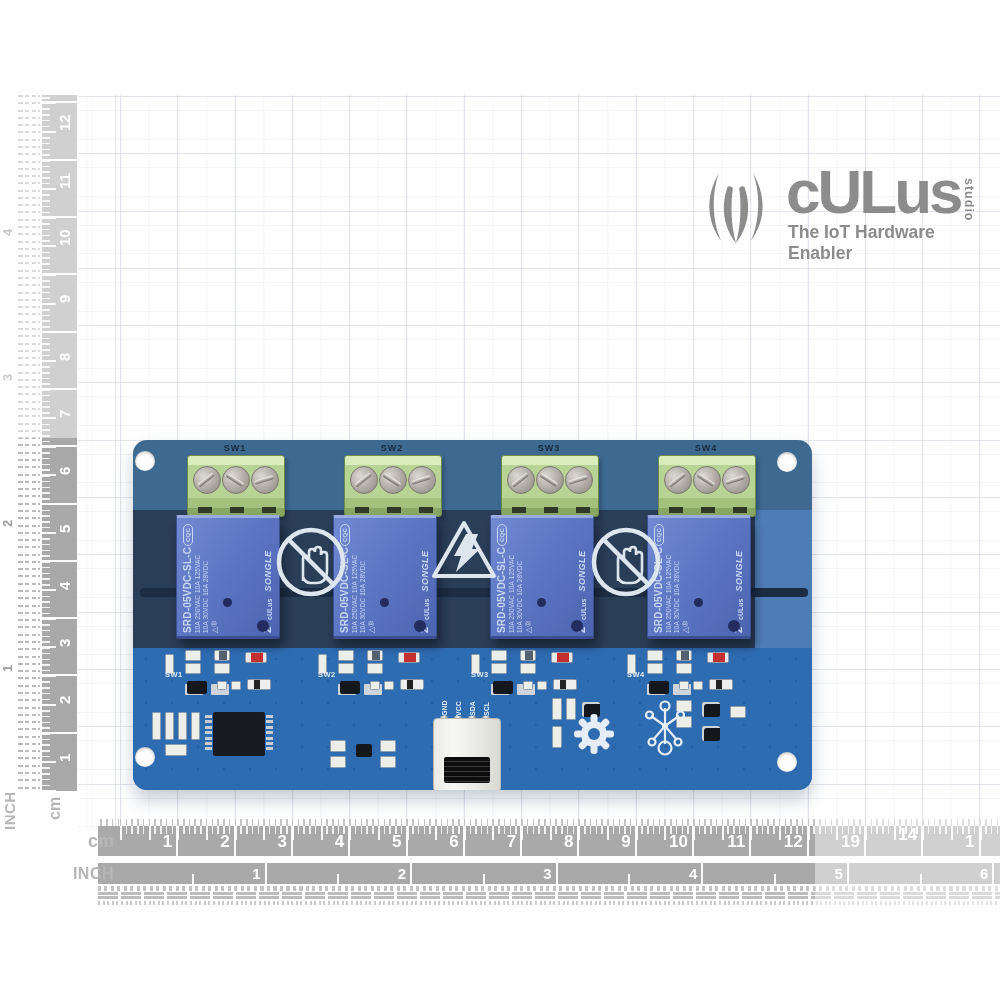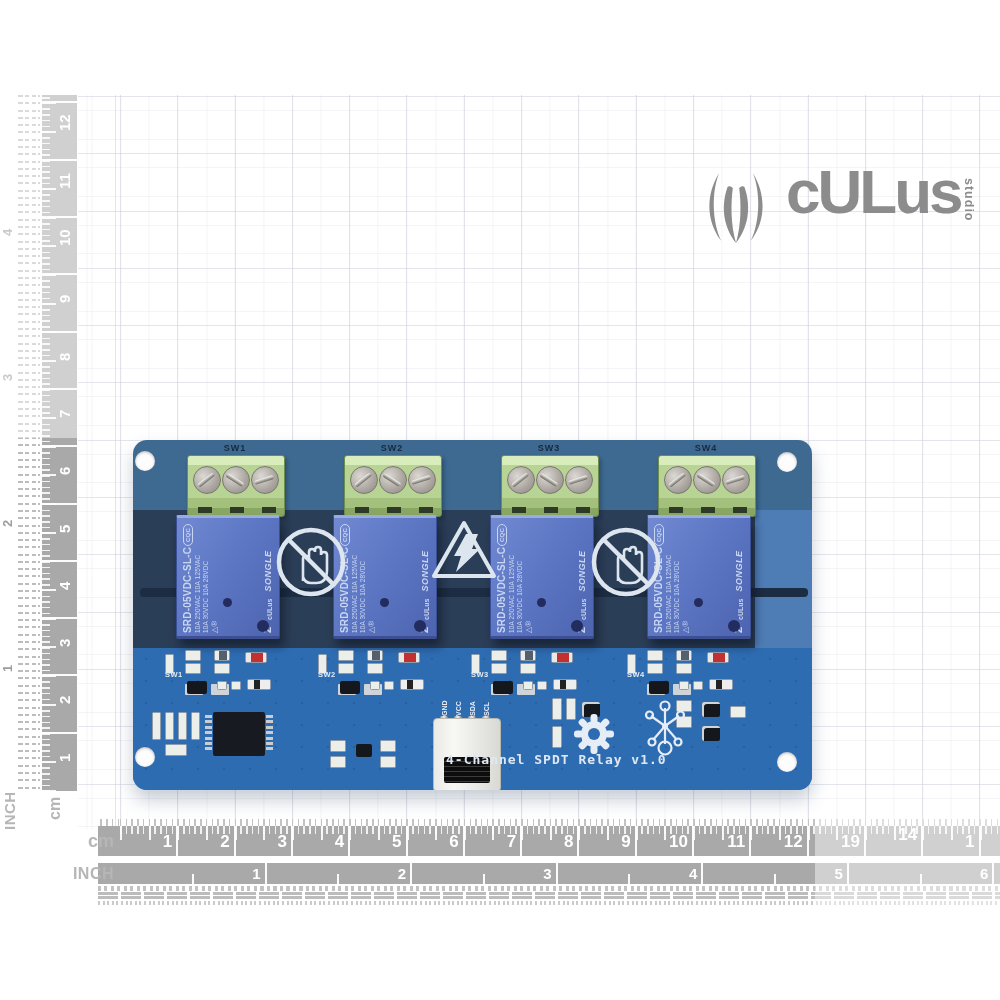--- a/index.html
+++ b/index.html
@@ -287,20 +287,21 @@
         <g fill="#8c8c8c">
           <path d="M14,3 C2,22 1,47 16,67 C7,48 7,20 14,3 Z"></path>
           <path d="M46,3 C58,22 59,47 44,67 C53,48 53,20 46,3 Z"></path>
           <path d="M22,16 C15,36 19,55 30,69 C25,52 25,32 27,17 C25,15 23,15 22,16 Z"></path>
           <path d="M38,16 C45,36 41,55 30,69 C35,52 35,32 33,17 C35,15 37,15 38,16 Z"></path>
         </g>
       </svg>
     </span>
     <div class="logo-word">cULus</div>
     <div class="logo-studio">studio</div>
+    <div class="logo-tagline">The IoT Hardware Enabler</div>
   </div>
 
   <div class="board">
     <div class="band"></div>
     <div class="band-right"></div>
     <div class="lower"></div>
     <div class="slot"></div>
 
     <div class="hole" style="left:2px;top:11px;"></div>
     <div class="hole" style="left:644px;top:12px;"></div>
@@ -606,16 +607,15 @@
           <circle cx="21" cy="8" r="4.5"></circle>
             <circle cx="5.5" cy="17" r="3.5"></circle>
             <circle cx="36.5" cy="17" r="3.5"></circle>
           <circle cx="8" cy="44" r="3.5"></circle>
             <circle cx="34" cy="44" r="3.5"></circle>
             <circle cx="21" cy="50" r="6.5"></circle>
         </g>
         <circle cx="21" cy="28" r="3" fill="#e6edf6"></circle>
       </svg>
     </div>
-    <div class="board-title">4-Channel SPDT Relay v1.0</div>
   </div>
 
 </div>
 
 </body></html>

